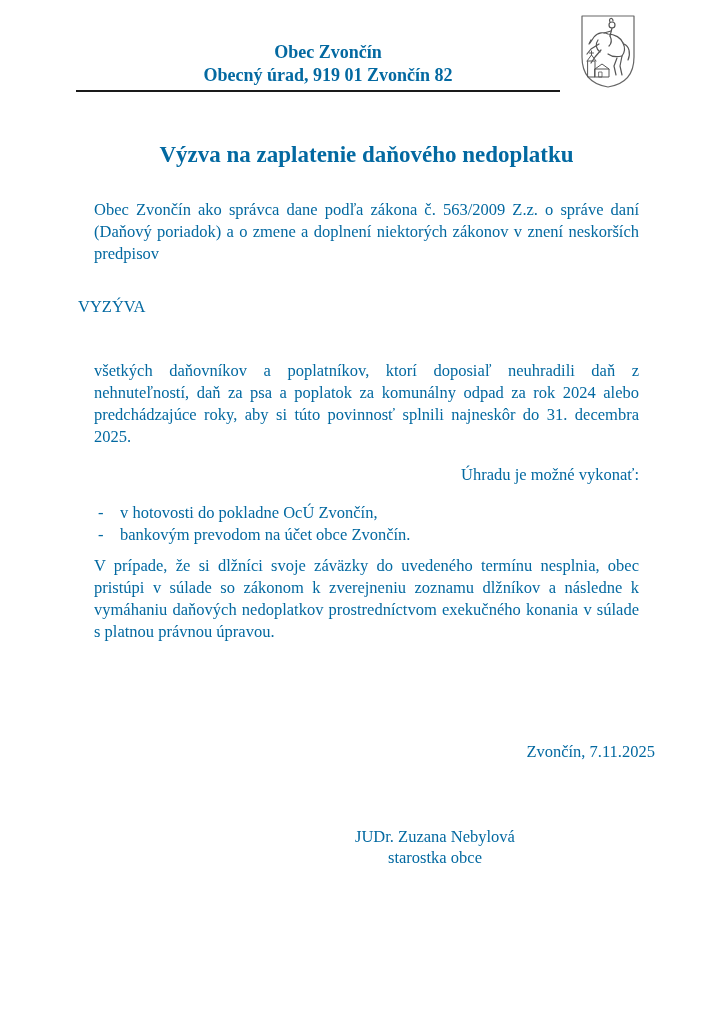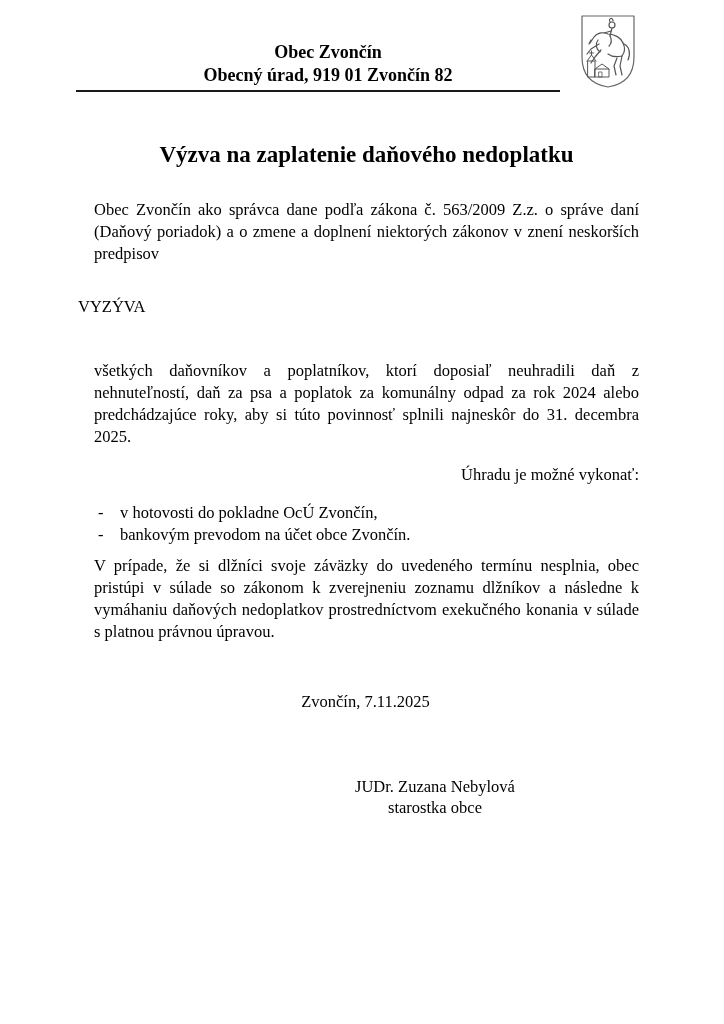--- a/index.html
+++ b/index.html
@@ -2,21 +2,21 @@
 <html lang="sk"><head>
 <meta charset="utf-8">
 <style>
   html, body { margin: 0; padding: 0; background: #e8e8e8; }
   .page {
     position: relative;
     width: 724px;
     height: 1024px;
     margin: 0 auto;
     background: #ffffff;
-    color: #000000;
+    color: #0369a1;
     font-family: "Liberation Serif", "DejaVu Serif", serif;
     overflow: hidden;
     box-sizing: border-box;
   }
   .content {
     padding: 0 69px 0 78px;
     box-sizing: border-box;
   }
   .header-text {
     margin: 41px 0 0 0;
@@ -70,24 +70,24 @@
     line-height: 22px;
   }
   .methods-list li { display: flex; }
   .methods-list .dash {
     width: 22px;
     padding-left: 20px;
     flex: 0 0 auto;
   }
   .consequences-para { margin-top: 9px; }
   .place-date {
-    margin: 48px 0 0 -2px;
+    margin: 98px 0 0 -2px;
     font-size: 16.5px;
     line-height: 22px;
-    text-align: center;
+    text-align: right;
   }
   .signature {
     width: 200px;
     margin: 63px 0 0 257px;
     text-align: center;
     font-size: 16.5px;
     line-height: 21px;
   }
   .crest svg { width: 100%; height: 100%; }
 </style>

